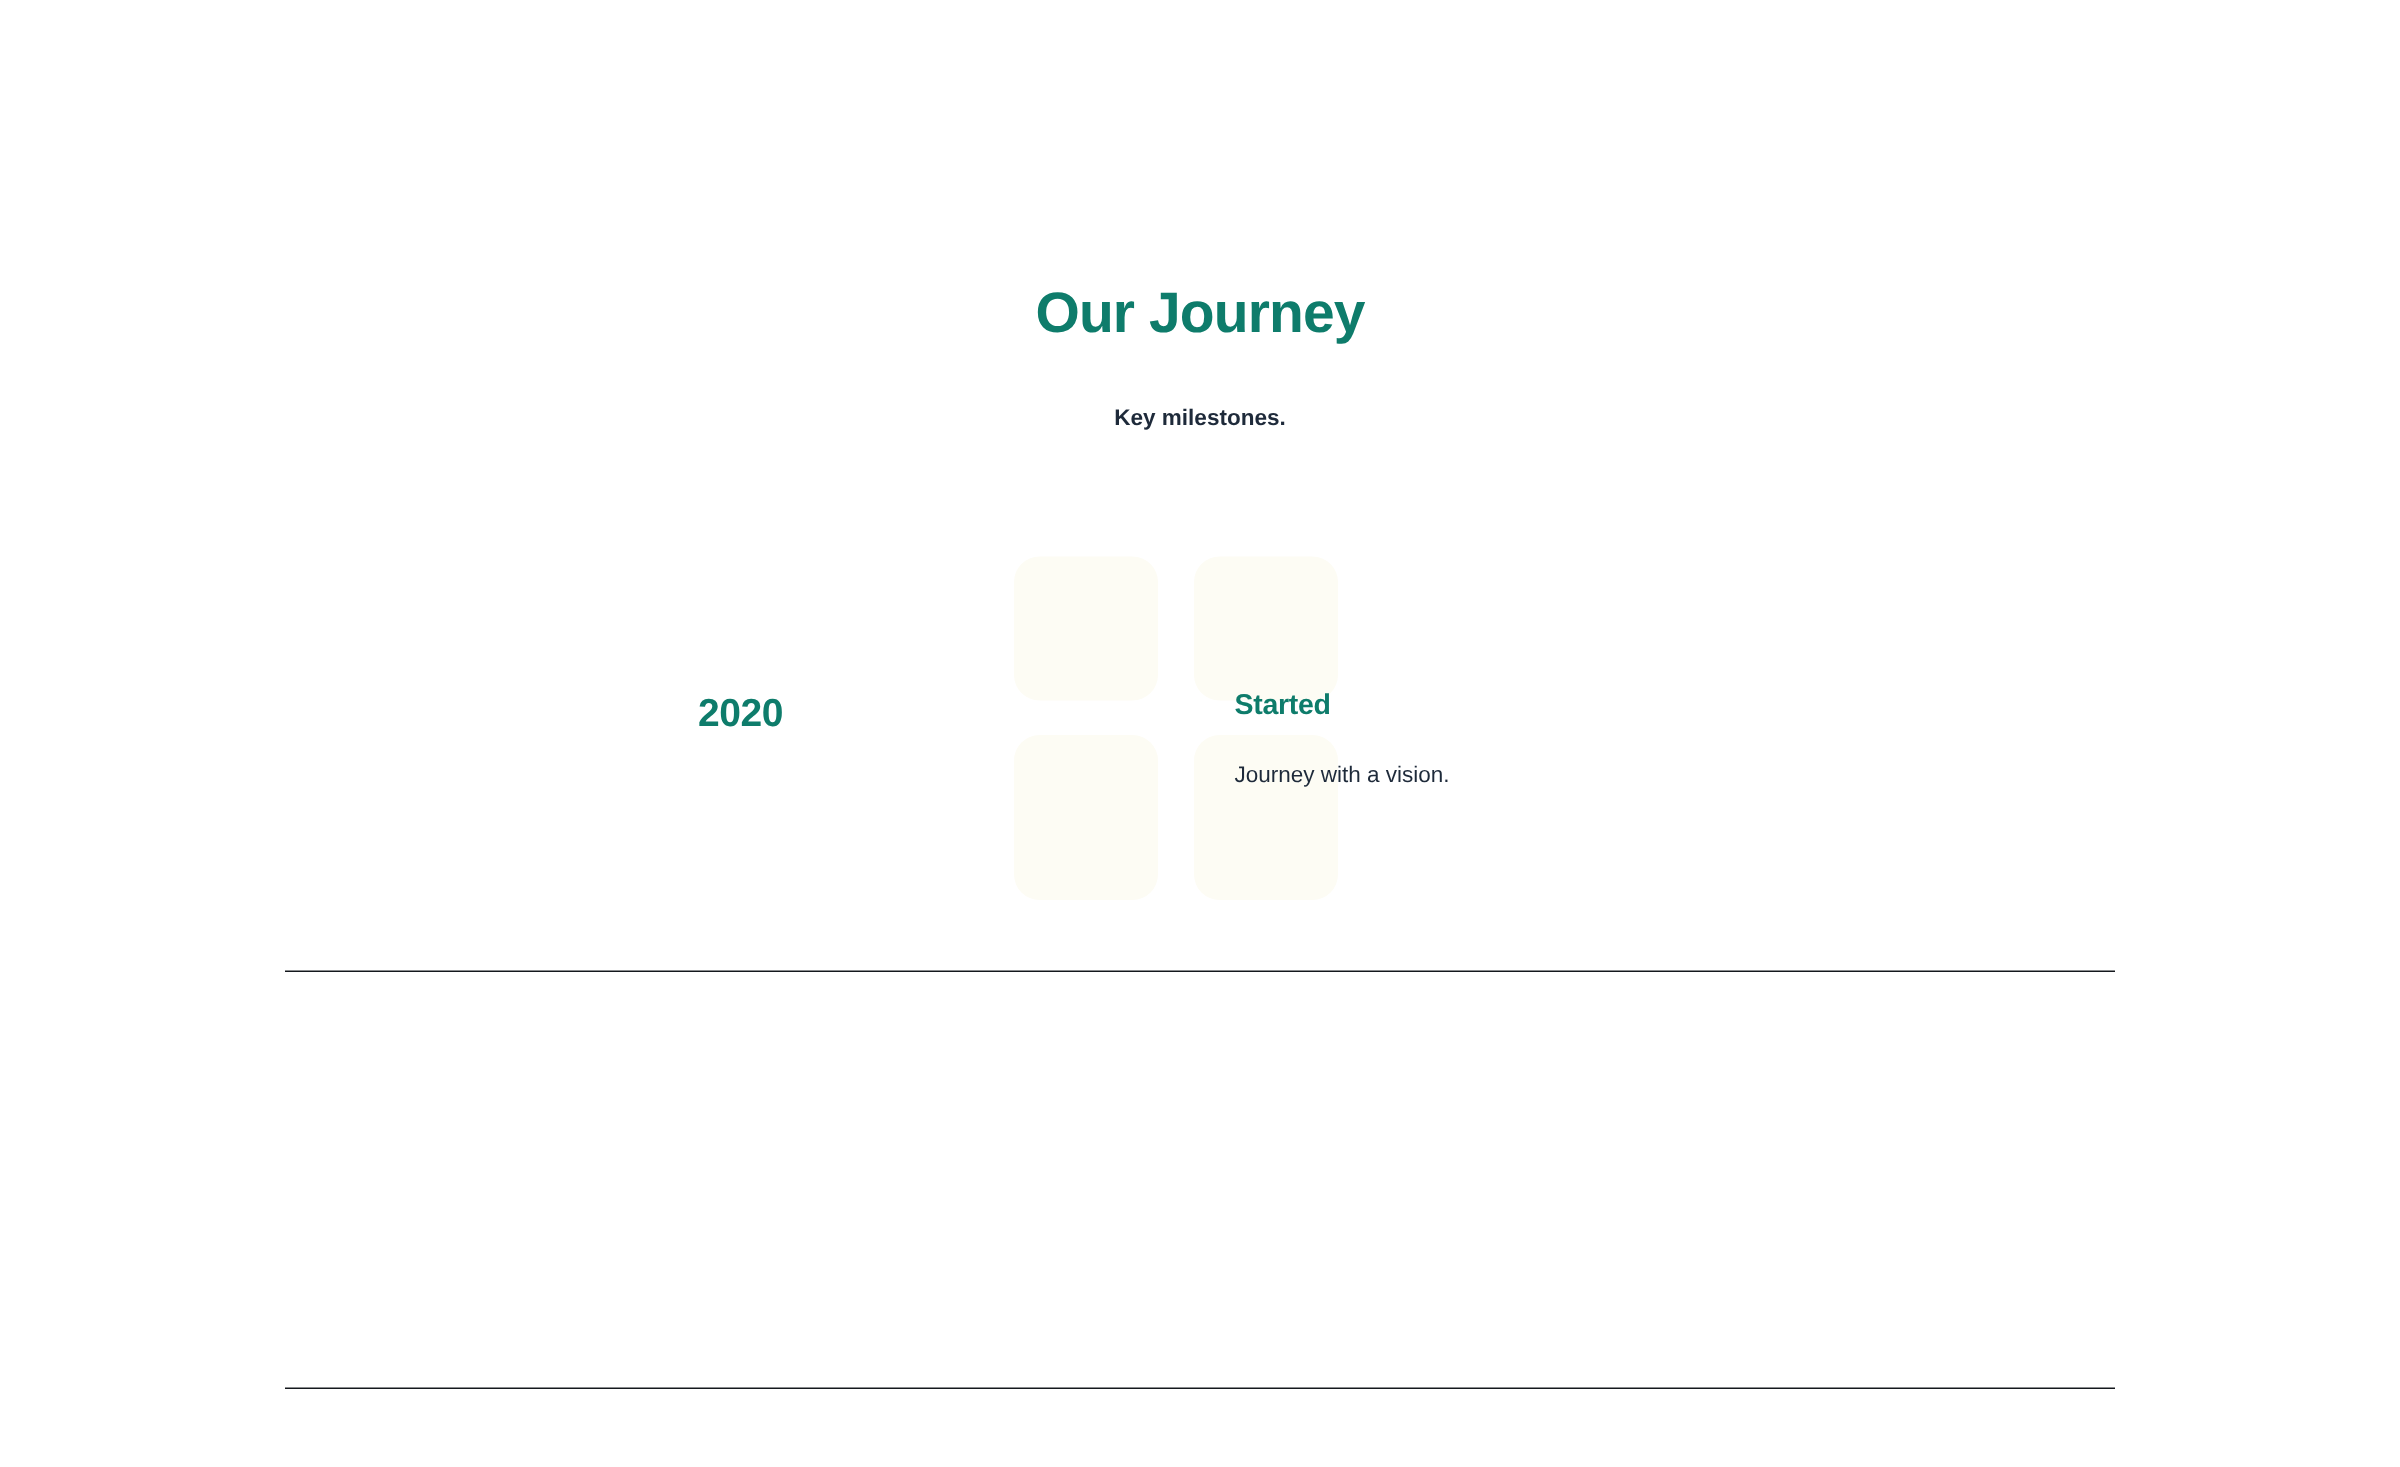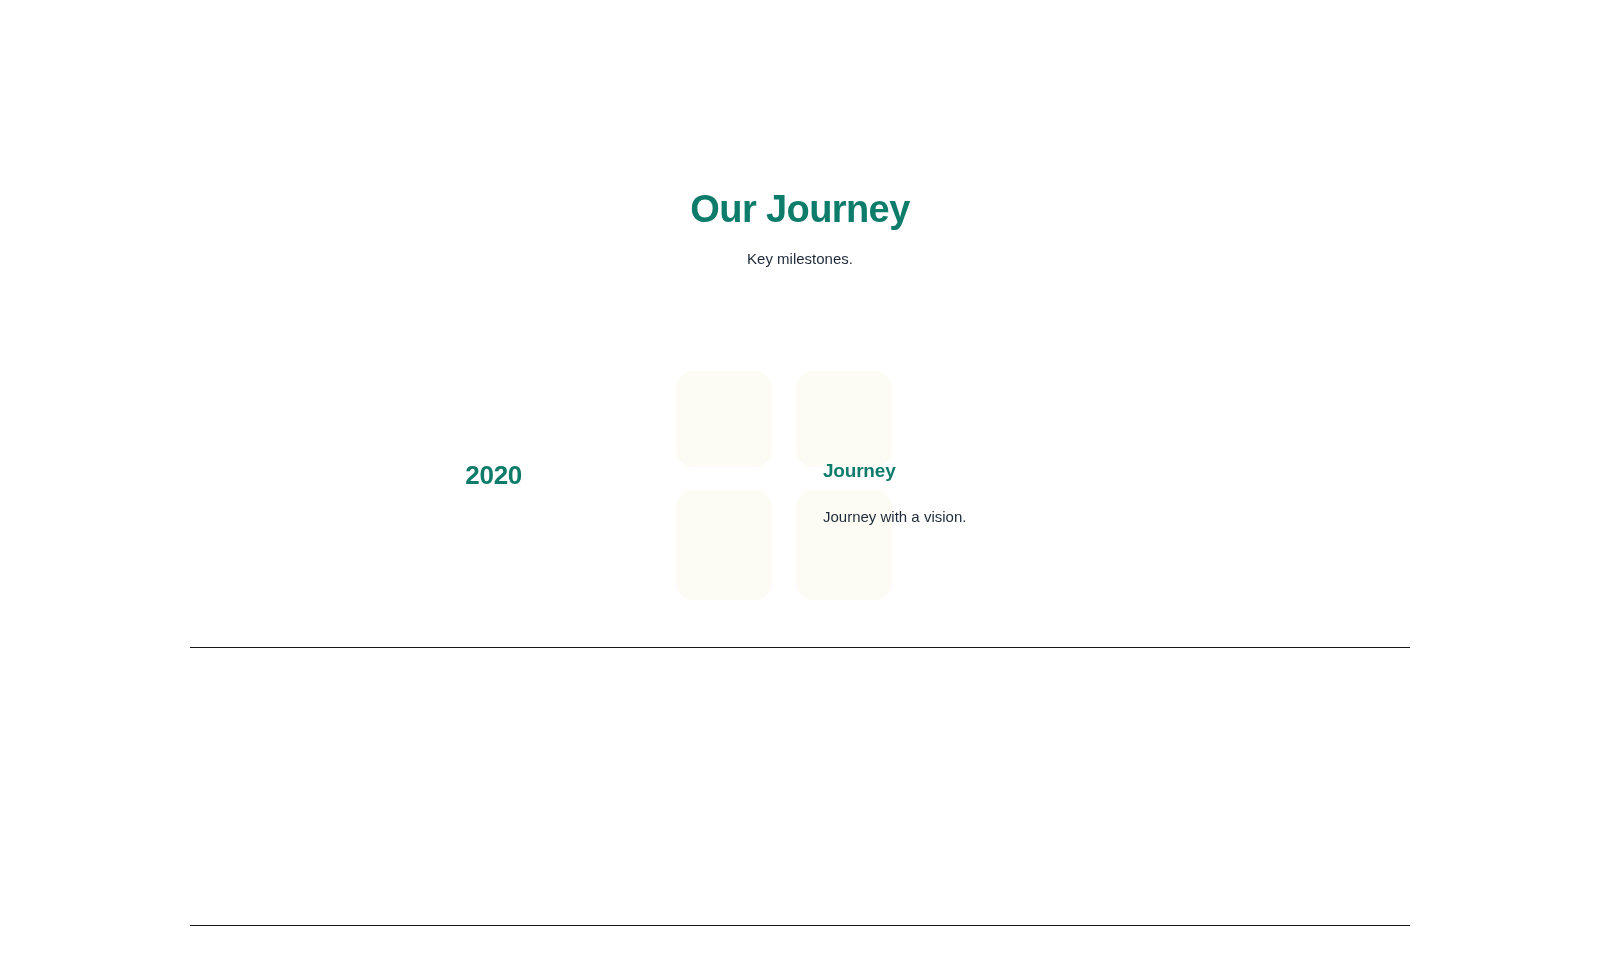--- a/index.html
+++ b/index.html
@@ -30,23 +30,23 @@
 
   .section-title {
     font-size: 38px;
     font-weight: 700;
     letter-spacing: -0.6px;
     color: #0e7c6b;
     line-height: 46px;
   }
 
   .section-subtitle {
-    margin-top: 16px;
+    margin-top: 36px;
     font-size: 15px;
-    font-weight: 400;
+    font-weight: 700;
     color: #1e2a3a;
     line-height: 22px;
   }
 
   
   .decor-grid {
     position: absolute;
     left: 676px;
     top: 371px;
     width: 216px;
@@ -144,21 +144,21 @@
     <div class="decor-tile"></div>
     <div class="decor-tile"></div>
     <div class="decor-tile"></div>
   </div>
 
   <div class="timeline">
 
     <div class="timeline-row row-1">
       <div class="timeline-year">2020</div>
       <div class="timeline-content">
-        <div class="timeline-heading">Journey</div>
+        <div class="timeline-heading">Started</div>
         <div class="timeline-body">Journey with a vision.</div>
       </div>
       <div class="timeline-divider"></div>
     </div>
 
     <div class="timeline-row row-2">
 
       <div class="timeline-divider"></div>
     </div>
 

